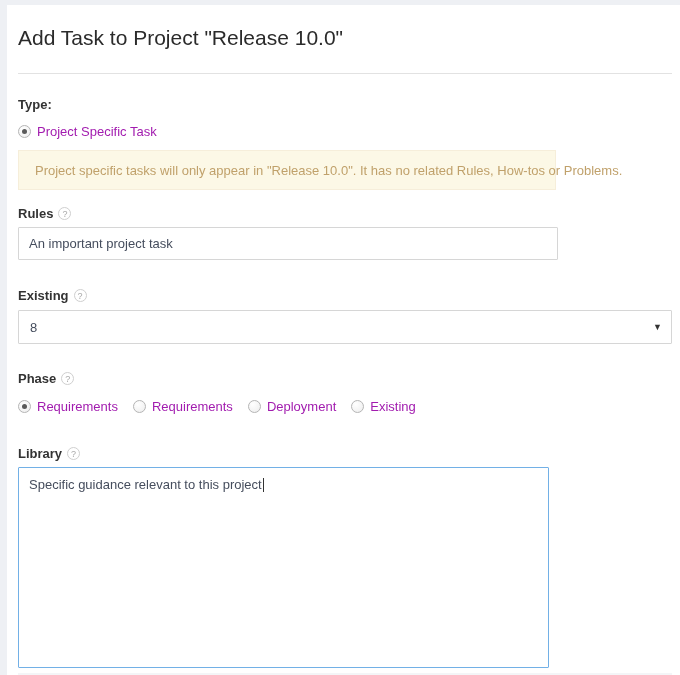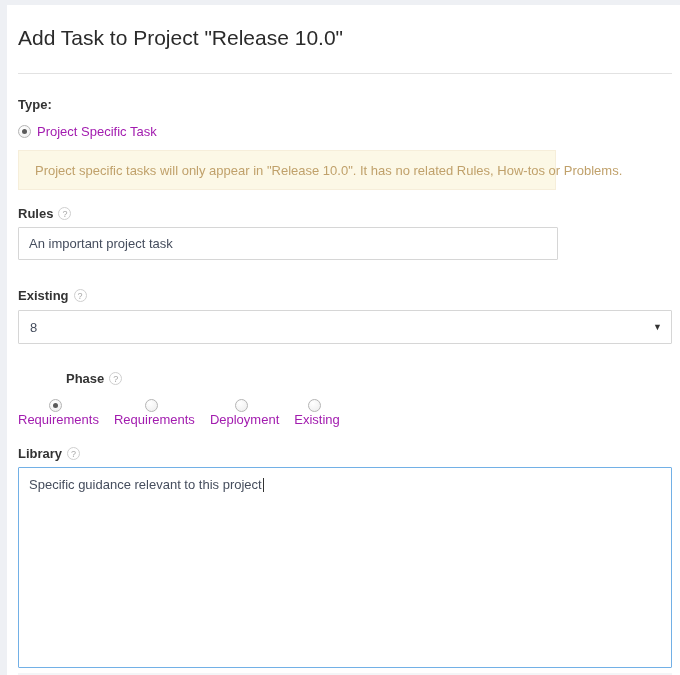--- a/index.html
+++ b/index.html
@@ -92,21 +92,21 @@
   }
   .radio-row-type { left: 11px; top: 119px; }
   .radio-row-phase { left: 11px; top: 394px; }
 
   .radio-opt {
     display: flex;
     align-items: center;
     margin-right: 18px;
     white-space: nowrap;
   }
-  .radio-row-phase .radio-opt { margin-right: 15px; flex-direction: column; }
+  .radio-row-phase .radio-opt { margin-right: 15px; }
 
   .radio-dot {
     width: 13px;
     height: 13px;
     border-radius: 50%;
     border: 1px solid #b5b5b5;
     background: radial-gradient(circle at 35% 30%, #ffffff 0%, #f2f2f2 70%, #e8e8e8 100%);
     box-sizing: border-box;
     margin-right: 6px;
     position: relative;
@@ -191,29 +191,29 @@
   .select-arrow {
     position: absolute;
     right: 9px;
     top: 11px;
     font-size: 9px;
     color: #333333;
     line-height: 10px;
   }
 
   
-  .label-phase { left: 11px; top: 366px; margin-left: 48px; }
+  .label-phase { left: 11px; top: 366px; }
 
   
   .label-solution { left: 11px; top: 441px; }
   .textarea-box {
     position: absolute;
     left: 11px;
     top: 462px;
-    width: 654px;
+    width: 531px;
     height: 201px;
     border: 1px solid #72b0e6;
     box-sizing: border-box;
     background: #ffffff;
     border-radius: 1px;
     overflow: hidden;
   }
   .textarea-text {
     position: absolute;
     left: 10px;

